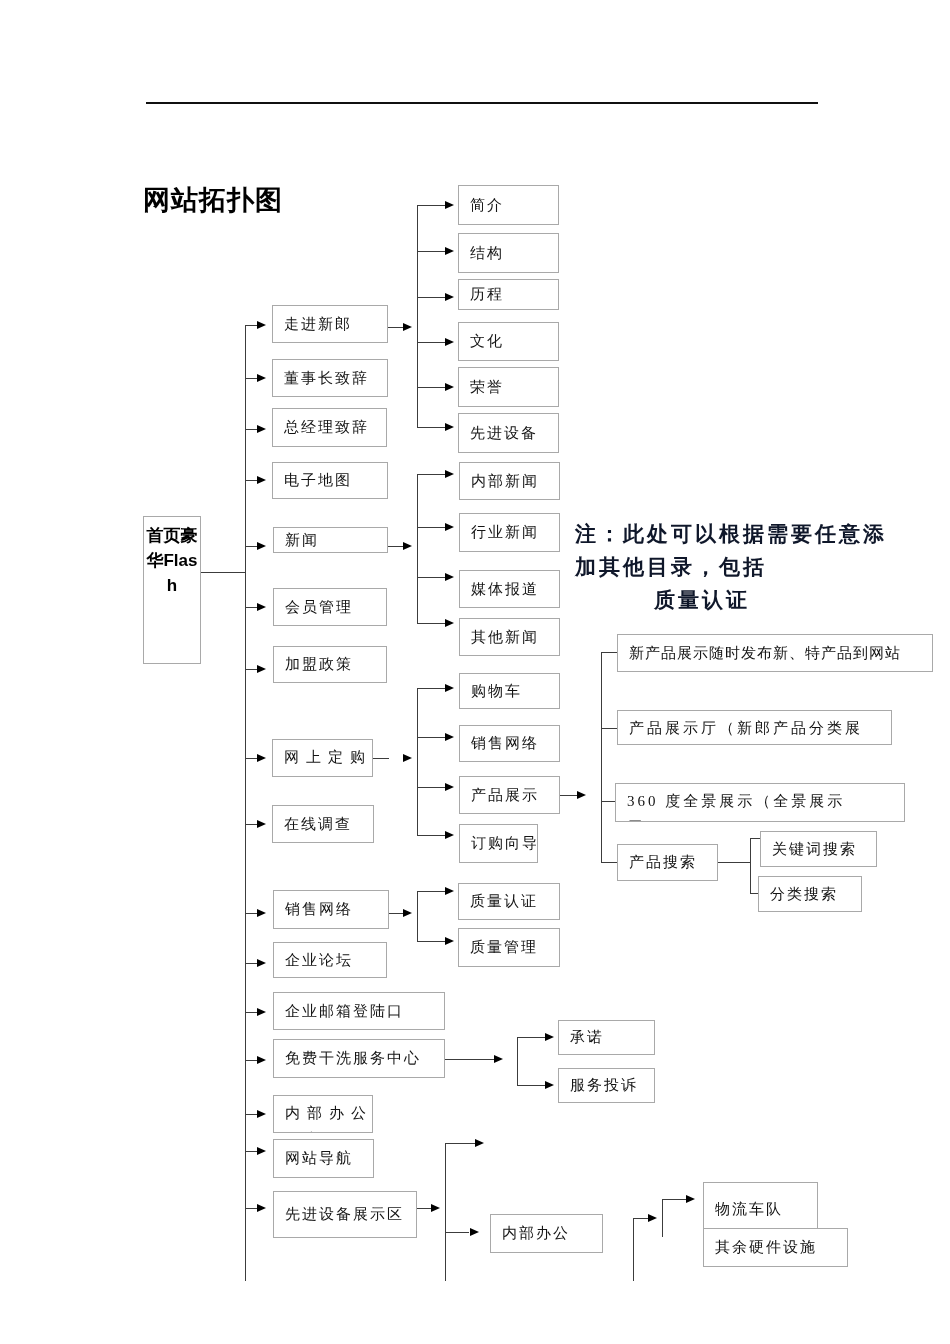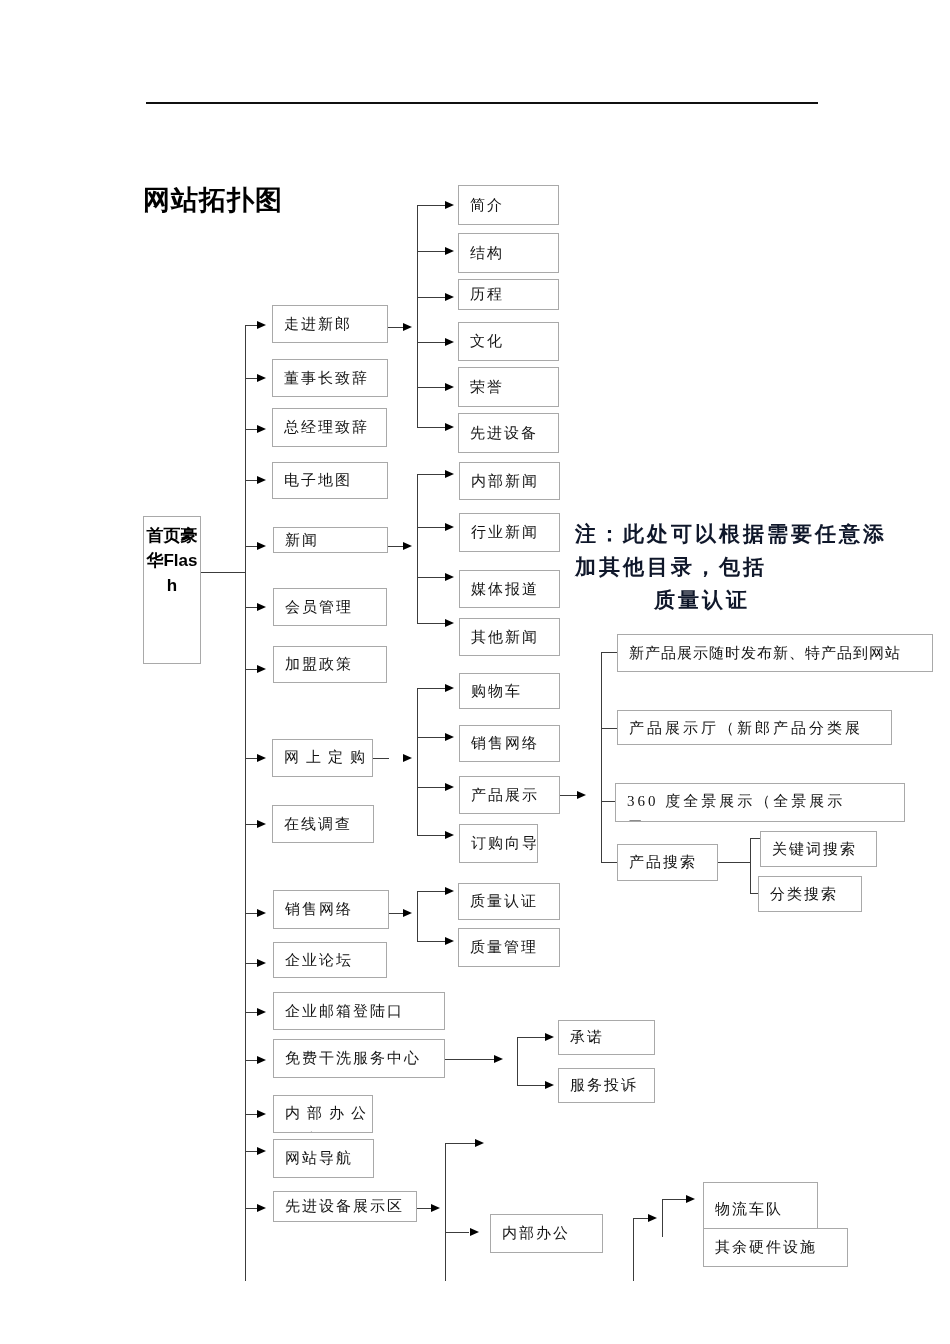--- a/index.html
+++ b/index.html
@@ -78,21 +78,21 @@
   <div class="box" style="left:272px;top:805px;width:102px;height:38px">在线调查</div>
   <div class="box" style="left:273px;top:890px;width:116px;height:39px">销售网络</div>
   <div class="box" style="left:273px;top:942px;width:114px;height:36px">企业论坛</div>
   <div class="box" style="left:273px;top:992px;width:172px;height:38px">企业邮箱登陆口</div>
   <div class="box" style="left:273px;top:1039px;width:172px;height:39px">免费干洗服务中心</div>
   <div class="box clip" style="left:273px;top:1095px;width:100px;height:38px">
     <span class="ls7">内部办公</span>
     <span>登陆口</span>
   </div>
   <div class="box" style="left:273px;top:1139px;width:101px;height:39px">网站导航</div>
-  <div class="box" style="left:273px;top:1191px;width:144px;height:31px">先进设备展示区</div>
+  <div class="box" style="left:273px;top:1191px;width:144px;height:47px">先进设备展示区</div>
 
   <div class="box" style="left:458px;top:883px;width:102px;height:37px">质量认证</div>
   <div class="box" style="left:458px;top:928px;width:102px;height:39px">质量管理</div>
 
   <div class="box" style="left:558px;top:1020px;width:97px;height:35px">承诺</div>
   <div class="box" style="left:558px;top:1068px;width:97px;height:35px">服务投诉</div>
 
   <div class="box ls1" style="left:617px;top:634px;width:316px;height:38px">新产品展示随时发布新、特产品到网站</div>
   <div class="box clip" style="left:617px;top:710px;width:275px;height:35px">
     <span class="ls3">产品展示厅（新郎产品分类展</span>

